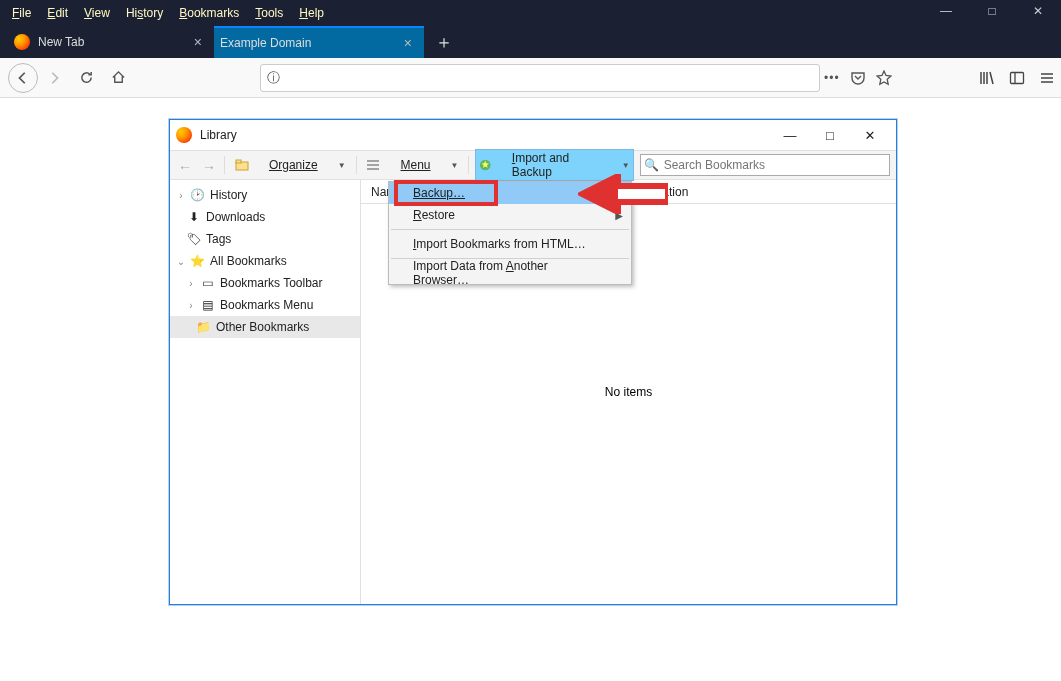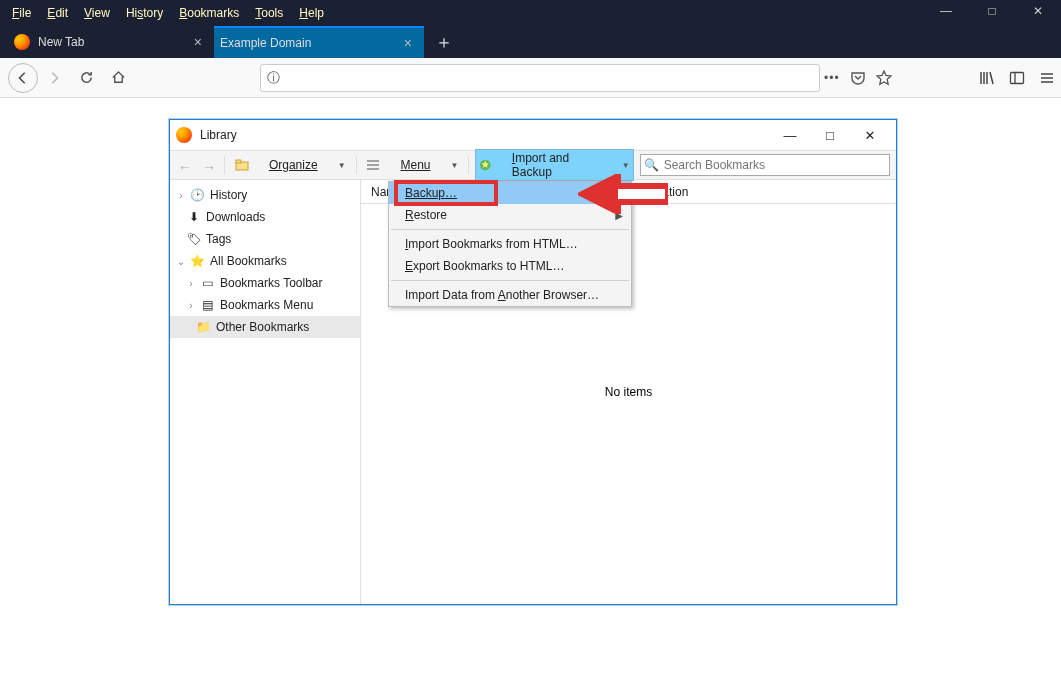--- a/index.html
+++ b/index.html
@@ -58,21 +58,21 @@
 .tree-item.indent1 { padding-left:16px; }
 .tree-item.indent2 { padding-left:26px; }
 .tree-item.selected { background:#e8e8e8; }
 
 .main-pane { flex:1; position:relative;}
 .cols { height:24px; border-bottom:1px solid #e0e0e0; display:flex; align-items:center; padding-left:10px; gap:240px; color:#222;}
 .noitems { position:absolute; top:50%; left:50%; transform:translate(-50%,-50%); color:#000000;}
 
 
 .dropdown { position:absolute; left:218px; top:61px; width:244px; background:#f4f4f4; border:1px solid #bcbcbc; box-shadow:2px 2px 4px rgba(0,0,0,.25); z-index:5;}
-.dropdown .item { height:22px; display:flex; align-items:center; padding:0 16px; color:#222; position:relative;}
+.dropdown .item { height:22px; display:flex; align-items:center; padding:0 24px; color:#222; position:relative;}
 .dropdown .item.hl { background:#91c9f7; }
 .dropdown .item .sub { position:absolute; right:8px; font-size:10px; color:#555;}
 .dropdown .divider { height:1px; background:#d0d0d0; margin:3px 2px;}
 
 
 .red-box { position:absolute; left:224px; top:60px; width:104px; height:26px; border:4px solid #e03131; z-index:6; pointer-events:none;}
 .red-arrow { position:absolute; left:408px; top:54px; z-index:6; pointer-events:none;}
 
 
 svg { display:block; }
@@ -256,23 +256,20 @@
         <span style="text-decoration:underline">Backup…</span>
       </div>
     <div class="item">
         <span><u>R</u>estore</span>
         <span class="sub">▶</span>
       </div>
     <div class="divider"></div>
     <div class="item">
         <span><u>I</u>mport Bookmarks from HTML…</span>
       </div>
-    <div class="item">
-        <span><u>E</u>xport Bookmarks to HTML…</span>
-      </div>
     <div class="divider"></div>
     <div class="item">
         <span>Import Data from <u>A</u>nother Browser…</span>
       </div>
   </div>
 
   <div class="red-box"></div>
   <svg class="red-arrow" width="90" height="40">
     <path d="M90 12 L40 12 L40 2 L4 20 L40 38 L40 28 L90 28 Z" fill="#e03131"></path>
     <rect x="40" y="12" width="50" height="16" fill="#fff"></rect>

